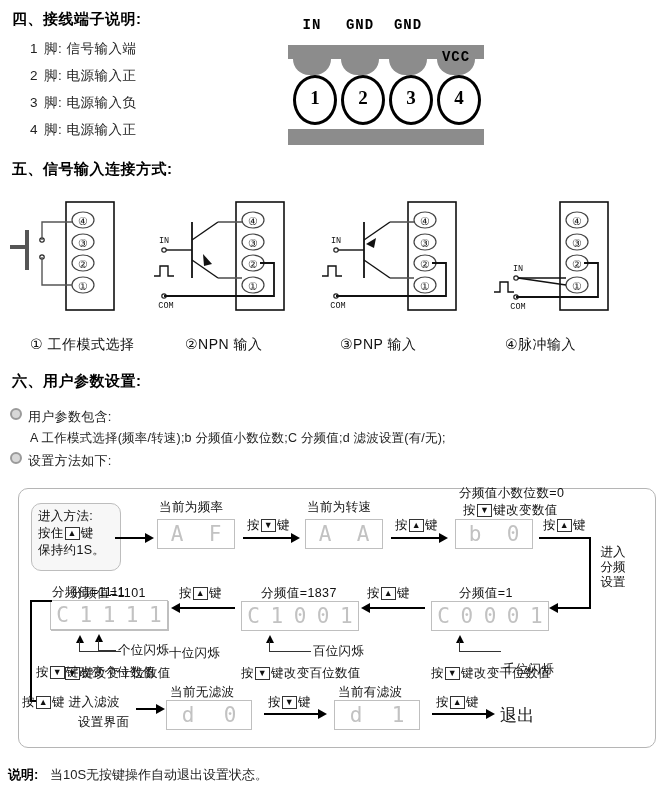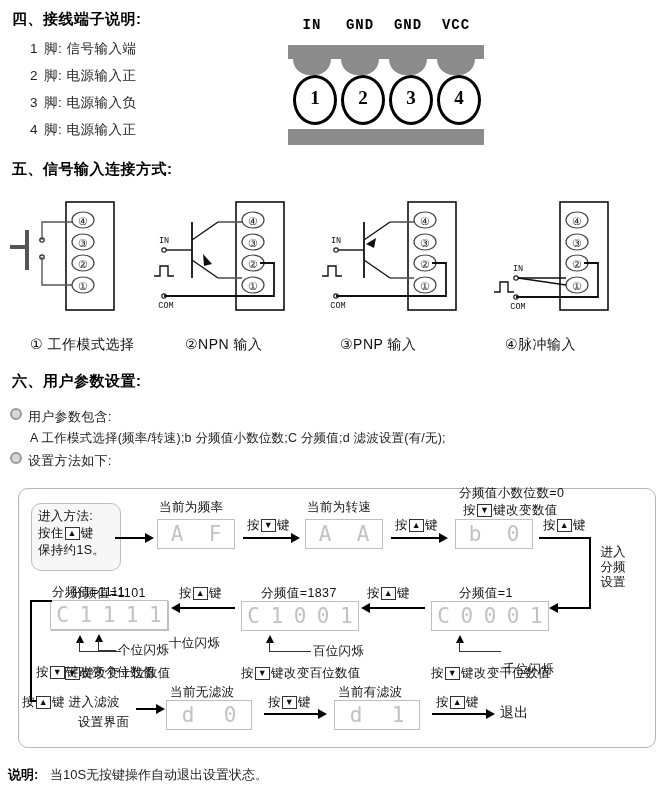--- a/index.html
+++ b/index.html
@@ -230,21 +230,21 @@
   <div class="tb-white"></div>
 
   <div class="tb-notch" style="left:5px;"></div>
   <div class="tb-notch" style="left:53px;"></div>
   <div class="tb-notch" style="left:101px;"></div>
   <div class="tb-notch" style="left:149px;"></div>
 
   <div class="tb-label" style="left:5px; width:38px;">IN</div>
   <div class="tb-label" style="left:53px; width:38px;">GND</div>
   <div class="tb-label" style="left:101px; width:38px;">GND</div>
-  <div class="tb-label" style="left:149px; width:38px;">VCC</div>
+  <div class="tb-label" style="left:149px; width:38px;margin-top:32px;">VCC</div>
 
   <div class="tb-pin" style="left:5px;">1</div>
   <div class="tb-pin" style="left:53px;">2</div>
   <div class="tb-pin" style="left:101px;">3</div>
   <div class="tb-pin" style="left:149px;">4</div>
 </div>
 
 <div class="abs sec-heading" style="left:12px; top:160px;">五、信号输入连接方式:</div>
 
 <svg class="abs" xmlns="http://www.w3.org/2000/svg" style="left:4px; top:200px;" width="130" height="115" viewBox="0 0 130 115">
@@ -464,21 +464,21 @@
   <div class="seg-box" style="left:32px; top:112px; width:118px; height:30px;">
     <span class="seg-char">C</span>
     <span class="seg-char">1</span>
     <span class="seg-char">1</span>
     <span class="seg-char">0</span>
     <span class="seg-char">1</span>
   </div>
   <div class="arrow-u" style="left:57px; top:146px;"></div>
   <div class="thin-v" style="left:60px; top:152px; height:10px;"></div>
   <div class="thin-line" style="left:60px; top:162px; width:42px;"></div>
-  <div class="digit-note" style="left:104px; top:146px;padding-left:46px;">十位闪烁</div>
+  <div class="digit-note" style="left:104px; top:156px;padding-left:46px;">十位闪烁</div>
   <div class="digit-note" style="left:32px; top:176px;">
     <span>按</span><span class="keycap">▼</span><span>键改变十位数值</span>
   </div>
 
 </div>
 
 <div class="abs disp-caption" style="left:52px; top:584px;">分频值=1111</div>
 <div class="abs seg-box" style="left:50px; top:600px; width:118px; height:30px;">
   <span class="seg-char">C</span>
   <span class="seg-char">1</span>
@@ -522,18 +522,18 @@
 <div class="abs seg-box" style="left:334px; top:700px; width:86px; height:30px;">
   <span class="seg-char">d</span>
   <span class="seg-char">1</span>
 </div>
 
 <div class="abs key-label" style="left:436px; top:694px;">
   <span>按</span><span class="keycap">▲</span><span>键</span>
 </div>
 <div class="abs h-line" style="left:432px; top:713px; width:56px;"></div>
 <div class="abs arrow-r" style="left:486px; top:709px;"></div>
-<div class="abs digit-note" style="left:500px; top:704px; font-size:14px;">退出</div>
+<div class="abs digit-note" style="left:500px; top:704px; font-size:17px;">退出</div>
 
 <div class="abs" id="footer-note">
   <b>说明:</b>
   <span style="margin-left:8px;">当10S无按键操作自动退出设置状态。</span>
 </div>
 
 </body></html>

